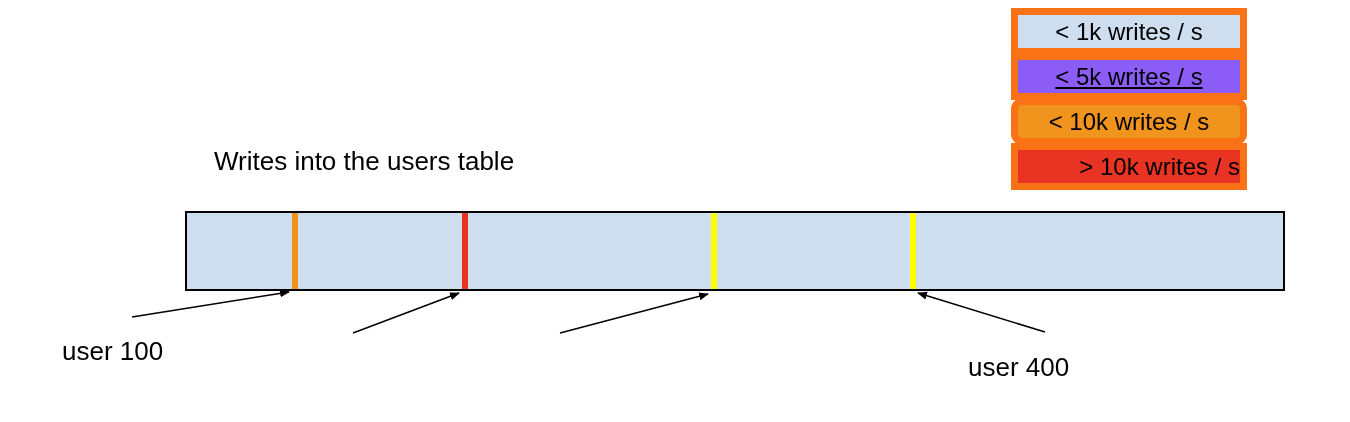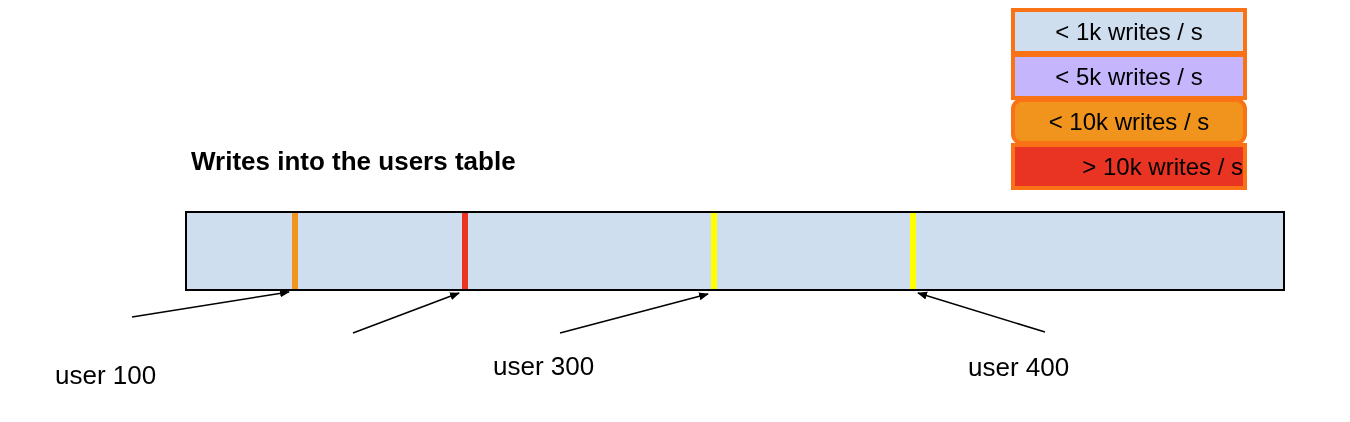--- a/index.html
+++ b/index.html
@@ -10,64 +10,64 @@
     color: #000000;
     position: relative;
     overflow: hidden;
   }
   .canvas { position: absolute; left: 0; top: 0; width: 1350px; height: 422px; }
 
   
   .legend { position: absolute; left: 1011px; top: 8px; width: 236px; }
   .legend-row {
     height: 47px;
-    border: 4px solid #f97316;
+    border: 7px solid #f97316;
     margin-top: -2px;
     display: flex; align-items: center; justify-content: center;
     font-size: 24px;
     white-space: nowrap;
   }
   .legend-row:first-child { margin-top: 0; }
 
   
-  .title { position: absolute; left: 191px; top: 146px; font-size: 26px; font-weight: bold; }
+  .title { position: absolute; left: 214px; top: 146px; font-size: 26px; }
 
   
   .bar {
     position: absolute; left: 185px; top: 211px;
     width: 1100px; height: 80px;
     border: 2px solid #000000;
   }
   .stripe { position: absolute; top: 0; bottom: 0; width: 6px; }
   .stripe-user-100 { left: 105px; }
   .stripe-user-200 { left: 275px; }
   .stripe-user-300 { left: 524px; }
   .stripe-user-400 { left: 723px; }
 
   
   .arrows { position: absolute; left: 0; top: 0; width: 1350px; height: 422px; pointer-events: none; }
   .arrows line { stroke: #000000; stroke-width: 1.5; }
 
   
   .marker-label { position: absolute; font-size: 26px; white-space: nowrap; }
-  .label-user-100 { left: 55px;  top: 336px; margin-top: 24px; }
+  .label-user-100 { left: 62px;  top: 336px; }
   .label-user-200 { left: 273px; top: 351px; }
   .label-user-300 { left: 493px; top: 351px; }
   .label-user-400 { left: 968px; top: 352px; text-align: center; }
 </style>
 </head>
 <body>
 
 <div class="canvas">
 
   <div class="legend">
     <div class="legend-row" style="background-color: rgb(207, 222, 239);">
       <span>&lt; 1k writes / s</span>
     </div>
-    <div class="legend-row" style="background-color: #c4b5fd;">
+    <div class="legend-row" style="background-color: #8b5cf6; text-decoration: underline;">
       <span>&lt; 5k writes / s</span>
     </div>
     <div class="legend-row" style="background-color: rgb(240, 148, 30); border-radius: 11px;">
       <span>&lt; 10k writes / s</span>
     </div>
     <div class="legend-row" style="background-color: rgb(233, 51, 35); justify-content: flex-end;">
       <span>&gt; 10k writes / s</span>
     </div>
   </div>
 
@@ -86,16 +86,15 @@
         <path d="M0,0 L10,4 L0,8 z" fill="#000000"></path>
       </marker>
     </defs>
     <line x1="132" y1="317" x2="289" y2="292" marker-end="url(#ah)"></line>
     <line x1="353" y1="333" x2="459" y2="293" marker-end="url(#ah)"></line>
     <line x1="560" y1="333" x2="708" y2="294" marker-end="url(#ah)"></line>
     <line x1="1045" y1="332" x2="918" y2="293" marker-end="url(#ah)"></line>
   </svg>
 
   <div class="marker-label label-user-100">user 100</div>
-  <div class="marker-label label-user-300">user 300</div>
   <div class="marker-label label-user-400">user 400</div>
 
 </div>
 
 </body></html>

